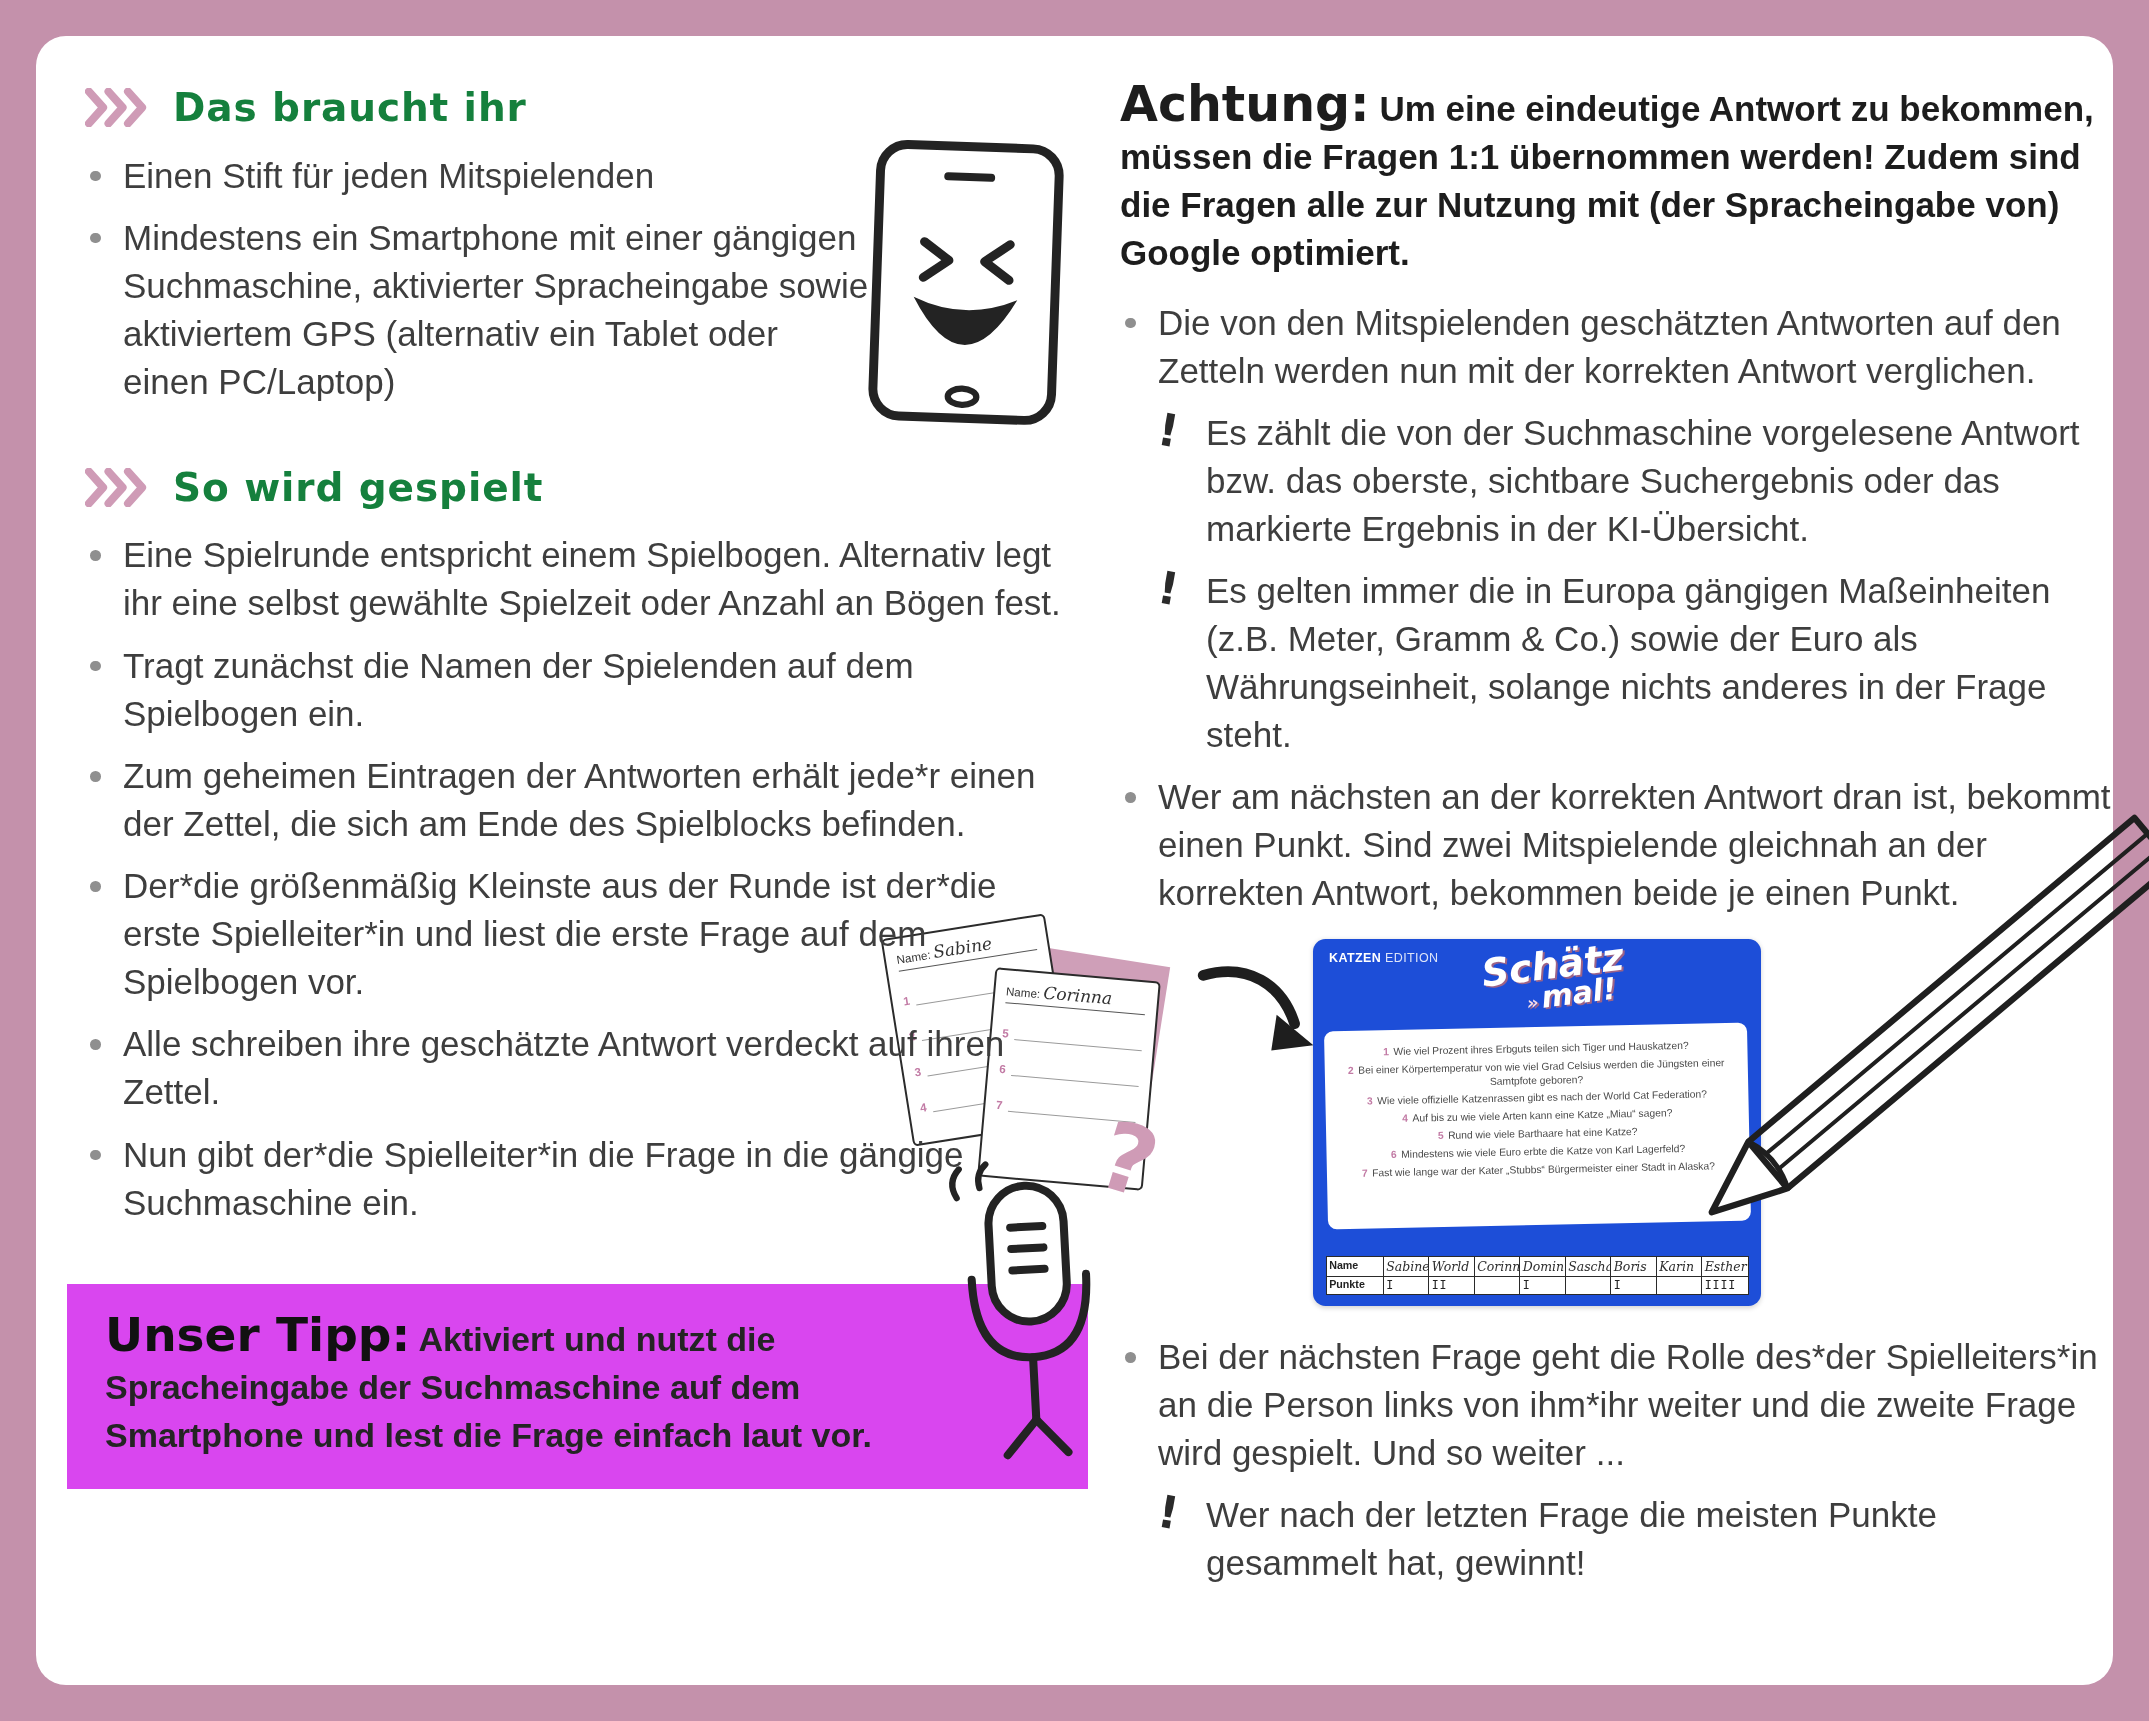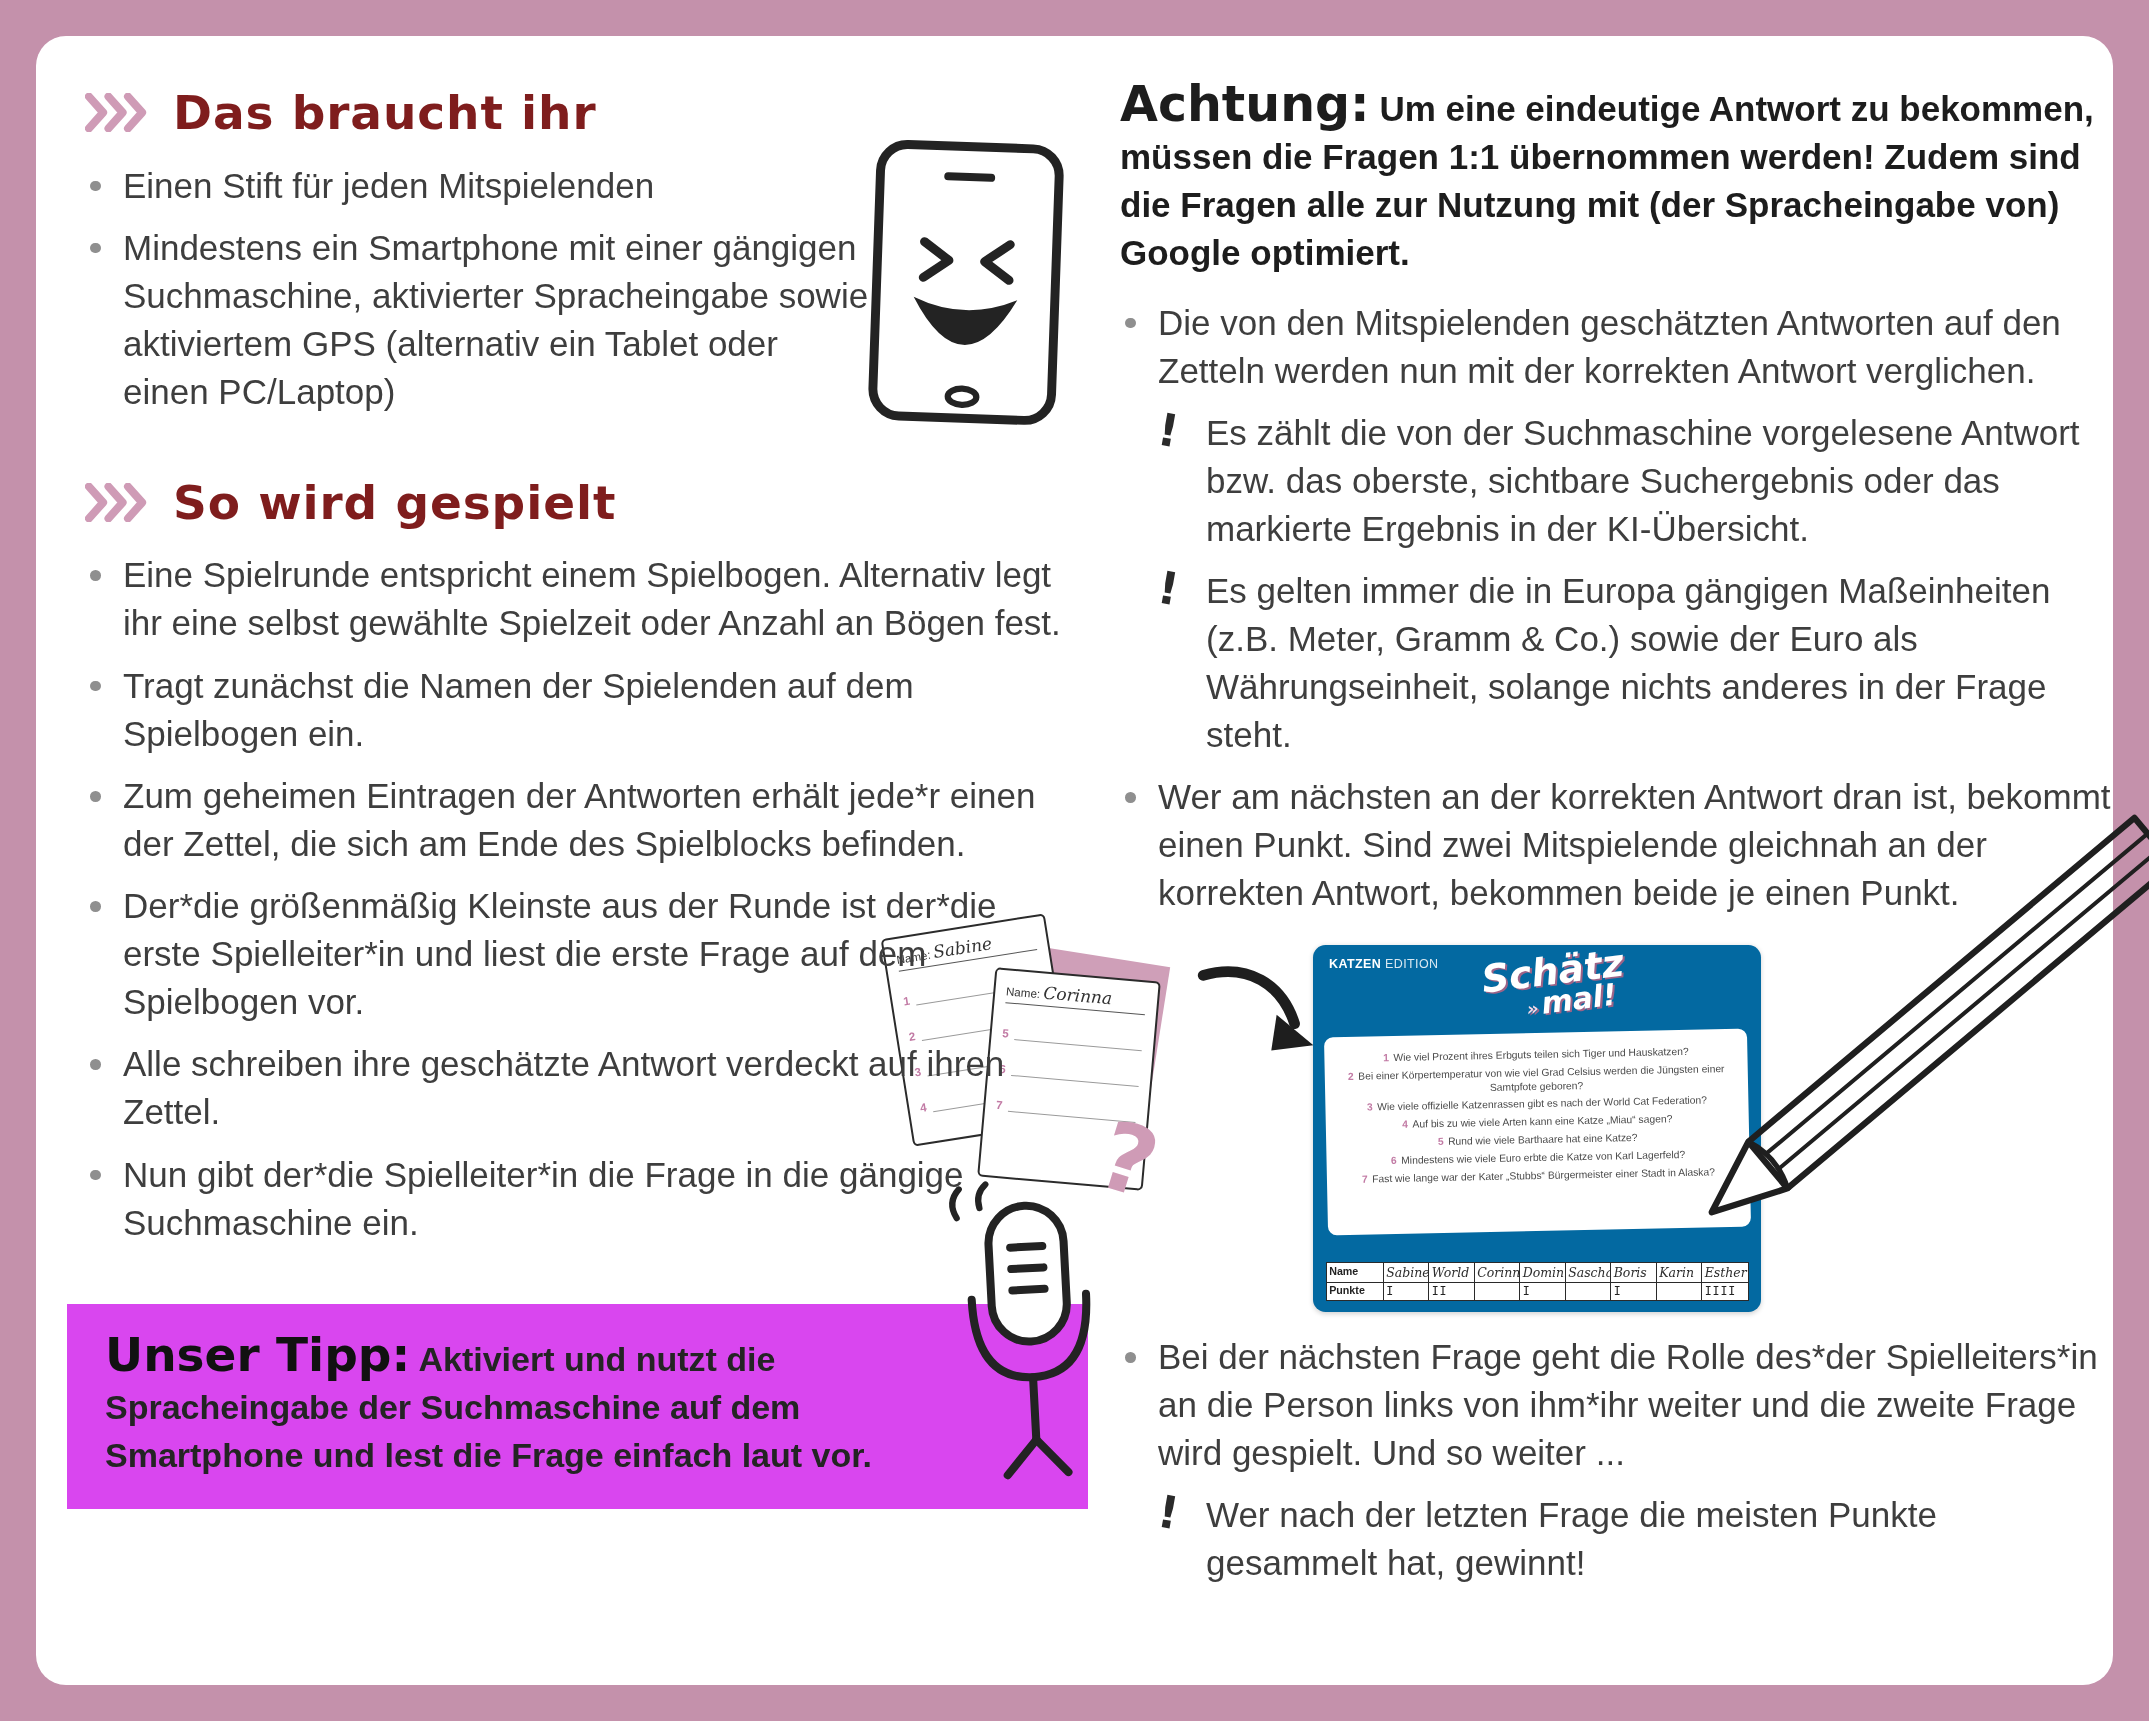--- a/index.html
+++ b/index.html
@@ -5,22 +5,22 @@
   html,body{margin:0;padding:0;width:2149px;height:1721px;overflow:hidden;
     background:#c491ab;font-family:"Liberation Sans",sans-serif;}
   .card{position:absolute;left:36px;top:36px;right:36px;bottom:36px;
     background:#ffffff;border-radius:30px;}
   
   .col{position:absolute;top:49px;}
   .col-left{left:49px;width:981px;}
   .col-right{left:1084px;top:45px;width:994px;}
   
   .pink-h{display:flex;align-items:center;gap:18px;margin:0;
-    font-family:"DejaVu Sans",sans-serif;font-weight:800;font-size:47px;
-    color:#7f1d1d;letter-spacing:0.9px;}
+    font-family:"DejaVu Sans",sans-serif;font-weight:800;font-size:39px;
+    color:#15803d;letter-spacing:0.9px;}
   .chevrons{flex:0 0 auto;}
   
   .bullets{list-style:none;margin:21.5px 0 0 0;padding:0;}
   .bullets li{position:relative;padding-left:38px;margin:0 0 14.3px 0;
     font-size:35px;line-height:48px;color:#3e3e3e;}
   .dot{position:absolute;left:5.4px;top:19px;width:10.7px;height:10.7px;
     border-radius:50%;background:#8f8f8f;}
   .li-exclaim{padding-left:86px !important;}
   .bang{position:absolute;left:38px;top:-1.8px;font-family:"DejaVu Sans",sans-serif;
     font-weight:800;font-size:45px;color:#2a2a2a;transform:rotate(10deg);}
@@ -49,22 +49,22 @@
   .z-name .z-val{font-family:"DejaVu Serif",serif;font-style:italic;font-size:17px;}
   .z-line{display:flex;align-items:flex-end;gap:5.4px;margin-top:23px;}
   .z-num{color:#c27ba5;font-size:11.6px;font-weight:bold;}
   .z-rule{flex:1;border-bottom:1.8px solid #9a9a9a;height:0.9px;}
   .qmark{position:absolute;right:-12.5px;bottom:-27px;font-family:"DejaVu Sans",sans-serif;
     font-weight:800;font-size:94px;color:#cf9bb6;transform:rotate(12deg);}
   
   .sheet-figure{position:relative;height:376px;margin:21.5px 0 0 0;}
   .arrow{position:absolute;left:76px;top:22.4px;}
   .pencil{position:absolute;left:578px;top:-134px;pointer-events:none;}
-  .sheet{position:absolute;left:193px;top:6px;width:448px;height:367px;
-    background:#0369a1;border-radius:12.5px;box-shadow:0 1.8px 5.4px rgba(0,0,0,.18);}
+  .sheet{position:absolute;left:193px;top:0;width:448px;height:367px;
+    background:#1d4ed8;border-radius:12.5px;box-shadow:0 1.8px 5.4px rgba(0,0,0,.18);}
   .sheet-header{position:absolute;left:16px;top:12.5px;font-size:12.5px;color:#fff;letter-spacing:0.4px;}
   .sheet-header .ed-b{font-weight:bold;}
   .sheet-header .ed-r{opacity:.85;}
   .sheet-logo{position:absolute;left:170px;top:9px;transform:rotate(-7deg);
     font-family:"DejaVu Sans",sans-serif;font-weight:800;font-style:italic;color:#fff;
     text-shadow:1.8px 1.8px 0 #9d6387;line-height:.9;}
   .sheet-logo .l1{font-size:38px;display:block;}
   .sheet-logo .l2{font-size:30px;display:block;margin-left:41px;}
   .sheet-logo .lp{font-size:18px;margin-right:3.6px;color:#f3dcea;}
   .sheet-questions{position:absolute;left:12.5px;right:12.5px;top:88px;bottom:81px;

